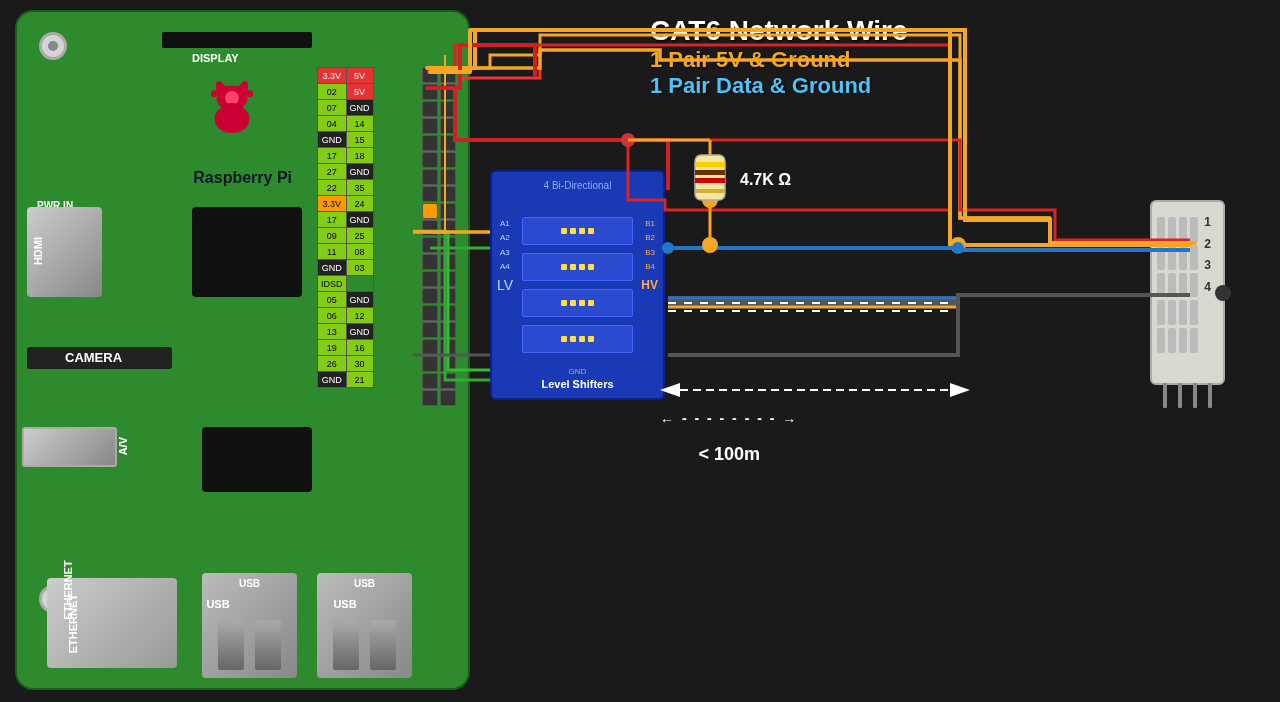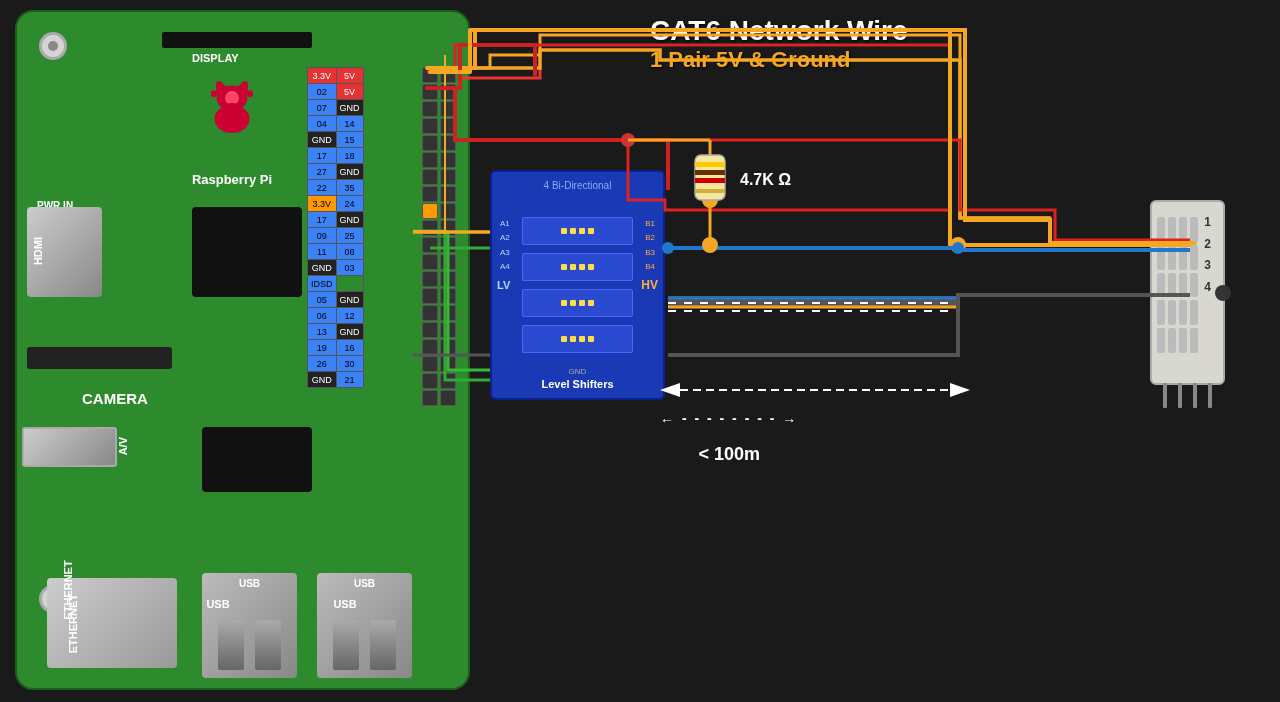--- a/index.html
+++ b/index.html
@@ -92,25 +92,24 @@
       top: 335px;
       left: 10px;
       width: 145px;
       height: 22px;
       background: #222;
       border-radius: 3px;
     }
     .camera-label {
       position: absolute;
       top: 338px;
-      left: 65px;
+      left: 48px;
       color: white;
-      font-size: 15px;
-      font-weight: bold;
-      margin-top: 40px;
+      font-size: 13px;
+      font-weight: bold;
     }
 
     
     .av-port {
       position: absolute;
       top: 415px;
       left: 5px;
       width: 95px;
       height: 40px;
       background: linear-gradient(135deg, #ccc, #888);
@@ -160,50 +159,50 @@
       height: 70px;
       position: absolute;
       top: 0;
       left: 25px;
     }
     .rpi-label {
       position: absolute;
       bottom: 0;
       left: 0;
       right: 0;
-      text-align: center;
-      color: #ffffff;
-      font-size: 13px;
+      text-align: right;
+      color: #0f172a;
+      font-size: 16px;
       font-weight: bold;
     }
 
     
     .gpio-area {
       position: absolute;
       top: 55px;
-      left: 290px;
+      left: 300px;
       width: 120px;
       height: 425px;
     }
 
     .gpio-table {
       border-collapse: collapse;
       font-size: 9px;
     }
     .gpio-table td {
       border: 1px solid #555;
       padding: 1px 3px;
       text-align: center;
       min-width: 24px;
       height: 16px;
       color: #000;
     }
     .gpio-table .pin-red { background: #e53333; color: white; }
     .gpio-table .pin-black { background: #222; color: white; }
-    .gpio-table .pin-normal { background: #3b82f6; }
+    .gpio-table .pin-normal { background: #84cc16; }
 
     
     .gpio-dots {
       position: absolute;
       top: 55px;
       left: 405px;
       display: flex;
       flex-direction: column;
       gap: 1px;
     }
@@ -717,21 +716,21 @@
           <div class="ls-chip-dots">
             <div class="ls-chip-dot"></div>
             <div class="ls-chip-dot"></div>
             <div class="ls-chip-dot"></div>
             <div class="ls-chip-dot"></div>
           </div>
         </div>
     </div>
     <div class="ls-label">Level Shifters</div>
 
-    <div style="position:absolute;top:50%;left:5px;transform:translateY(-50%);color:#aaddff;font-size:11px;font-weight:bold;">LV</div>
+    <div style="position:absolute;top:50%;left:5px;transform:translateY(-50%);color:#aaddff;font-size:14px;font-weight:normal;">LV</div>
 
     <div style="position:absolute;top:50%;right:5px;transform:translateY(-50%);color:#ffaa44;font-size:12px;font-weight:bold;">HV</div>
 
     <div style="position:absolute;top:45px;left:8px;color:#aaddff;font-size:8px;line-height:1.8;">
       A1<br>A2<br>A3<br>A4
     </div>
     <div style="position:absolute;top:45px;right:8px;color:#ffaa44;font-size:8px;line-height:1.8;text-align:right;">
       B1<br>B2<br>B3<br>B4
     </div>
 
@@ -769,20 +768,21 @@
       <div class="dht22-pin"></div>
       <div class="dht22-pin"></div>
       <div class="dht22-pin"></div>
       <div class="dht22-pin"></div>
     </div>
   </div>
 
   <div class="title-area">
     <div class="title-main">CAT6 Network Wire</div>
     <div class="title-sub1">1 Pair 5V &amp; Ground</div>
+    <div class="title-sub2">1 Pair Data &amp; Ground</div>
   </div>
 
   <div class="distance-label">
     <div style="font-size:14px;letter-spacing:2px;">← - - - - - - - - →</div>
     <div style="margin-top:18px;">&lt; 100m</div>
   </div>
 
   <svg class="wiring-svg" viewBox="0 0 1280 702">
 
     <polyline points="427,68 490,68 490,55 540,55 540,35 960,35 960,218 1050,218 1050,245 1185,245" fill="none" stroke="#f5a623" stroke-width="3"></polyline>

